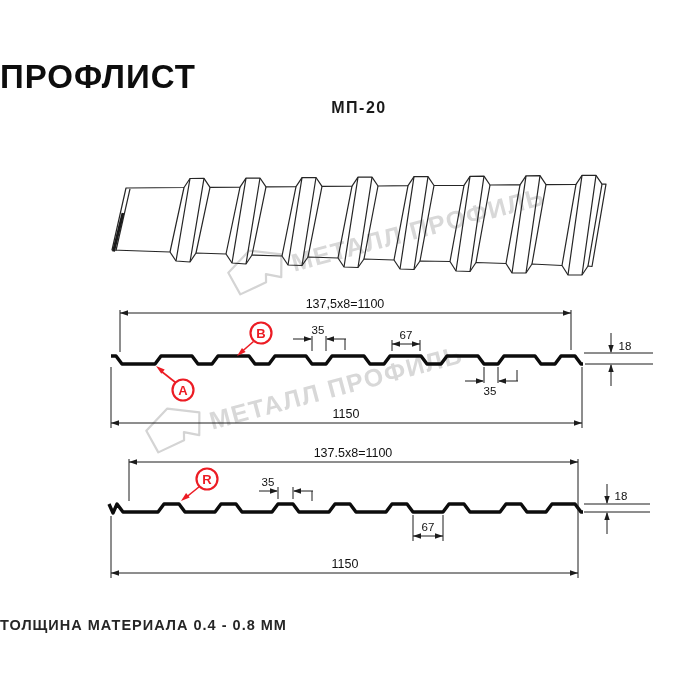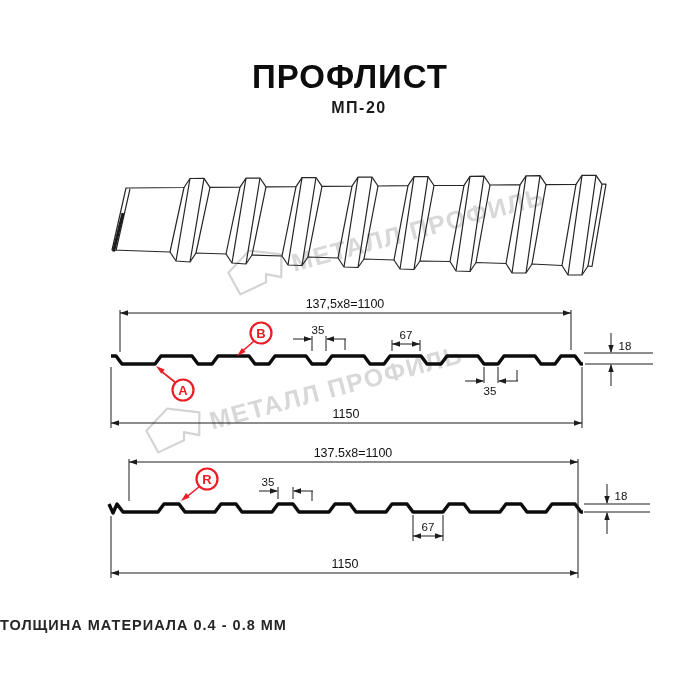--- a/index.html
+++ b/index.html
@@ -1,18 +1,18 @@
 <!DOCTYPE html>
 <html><head>
 <meta charset="utf-8">
 <style>
   html,body{margin:0;padding:0;background:#ffffff;}
   .page{position:relative;width:700px;height:700px;background:#ffffff;overflow:hidden;
         font-family:"Liberation Sans",sans-serif;}
-  .title{position:absolute;left:0;right:0;top:58px;text-align:center;
+  .title{position:absolute;left:0;right:0;top:58px;
          font-size:33px;font-weight:bold;letter-spacing:1px;color:#0d0d0d;}
   .subtitle{position:absolute;left:0;right:0;top:99px;text-align:center;
             font-size:16px;font-weight:bold;letter-spacing:1.5px;color:#1a1a1a;padding-left:18px;}
   .footer-note{position:absolute;left:0;right:0;top:617px;text-align:left;
                font-size:14.5px;font-weight:bold;letter-spacing:1px;color:#262626;}
   svg{position:absolute;left:0;top:0;}
   .thin{stroke:#1c1c1c;stroke-width:1;fill:none;}
   .profile{stroke:#0c0c0c;stroke-width:3.4;fill:none;stroke-linejoin:round;}
   .sheetline{stroke:#262626;stroke-width:1.2;fill:none;stroke-linejoin:round;}
   .dimtxt{font-family:"Liberation Sans",sans-serif;font-size:11.5px;fill:#111;}

